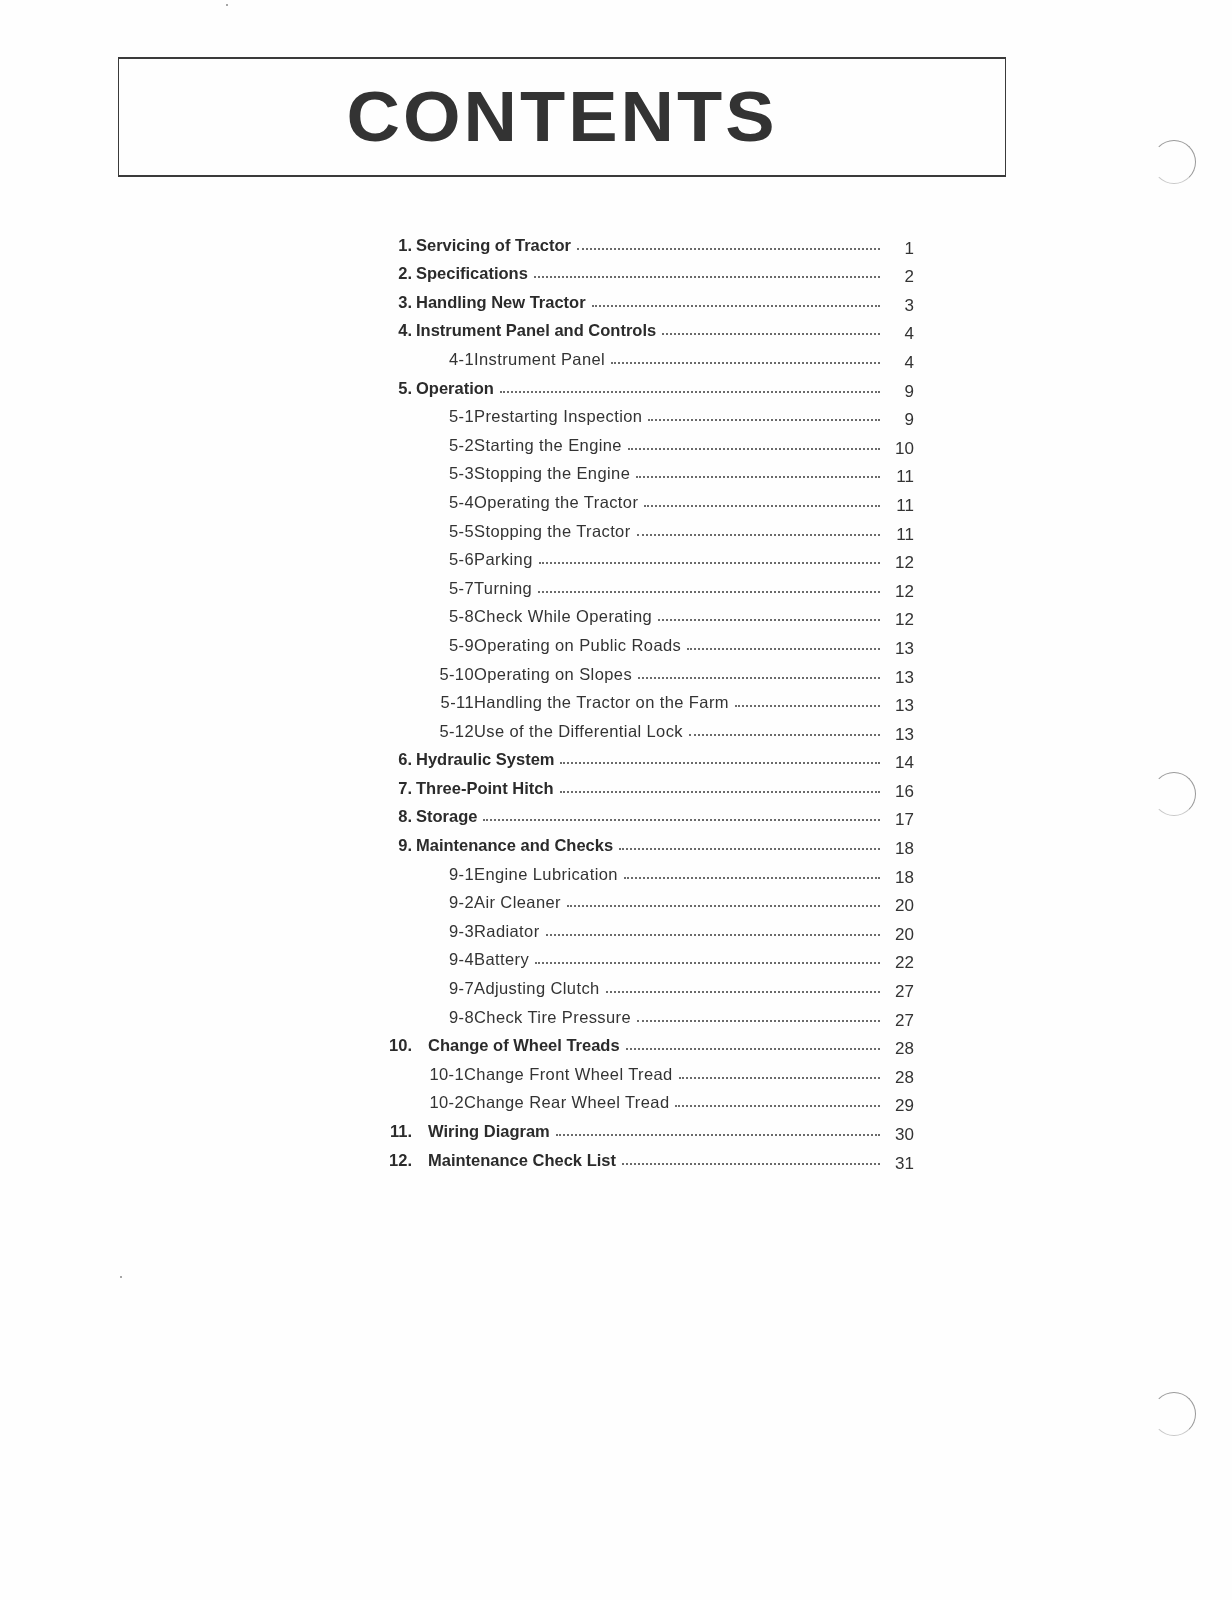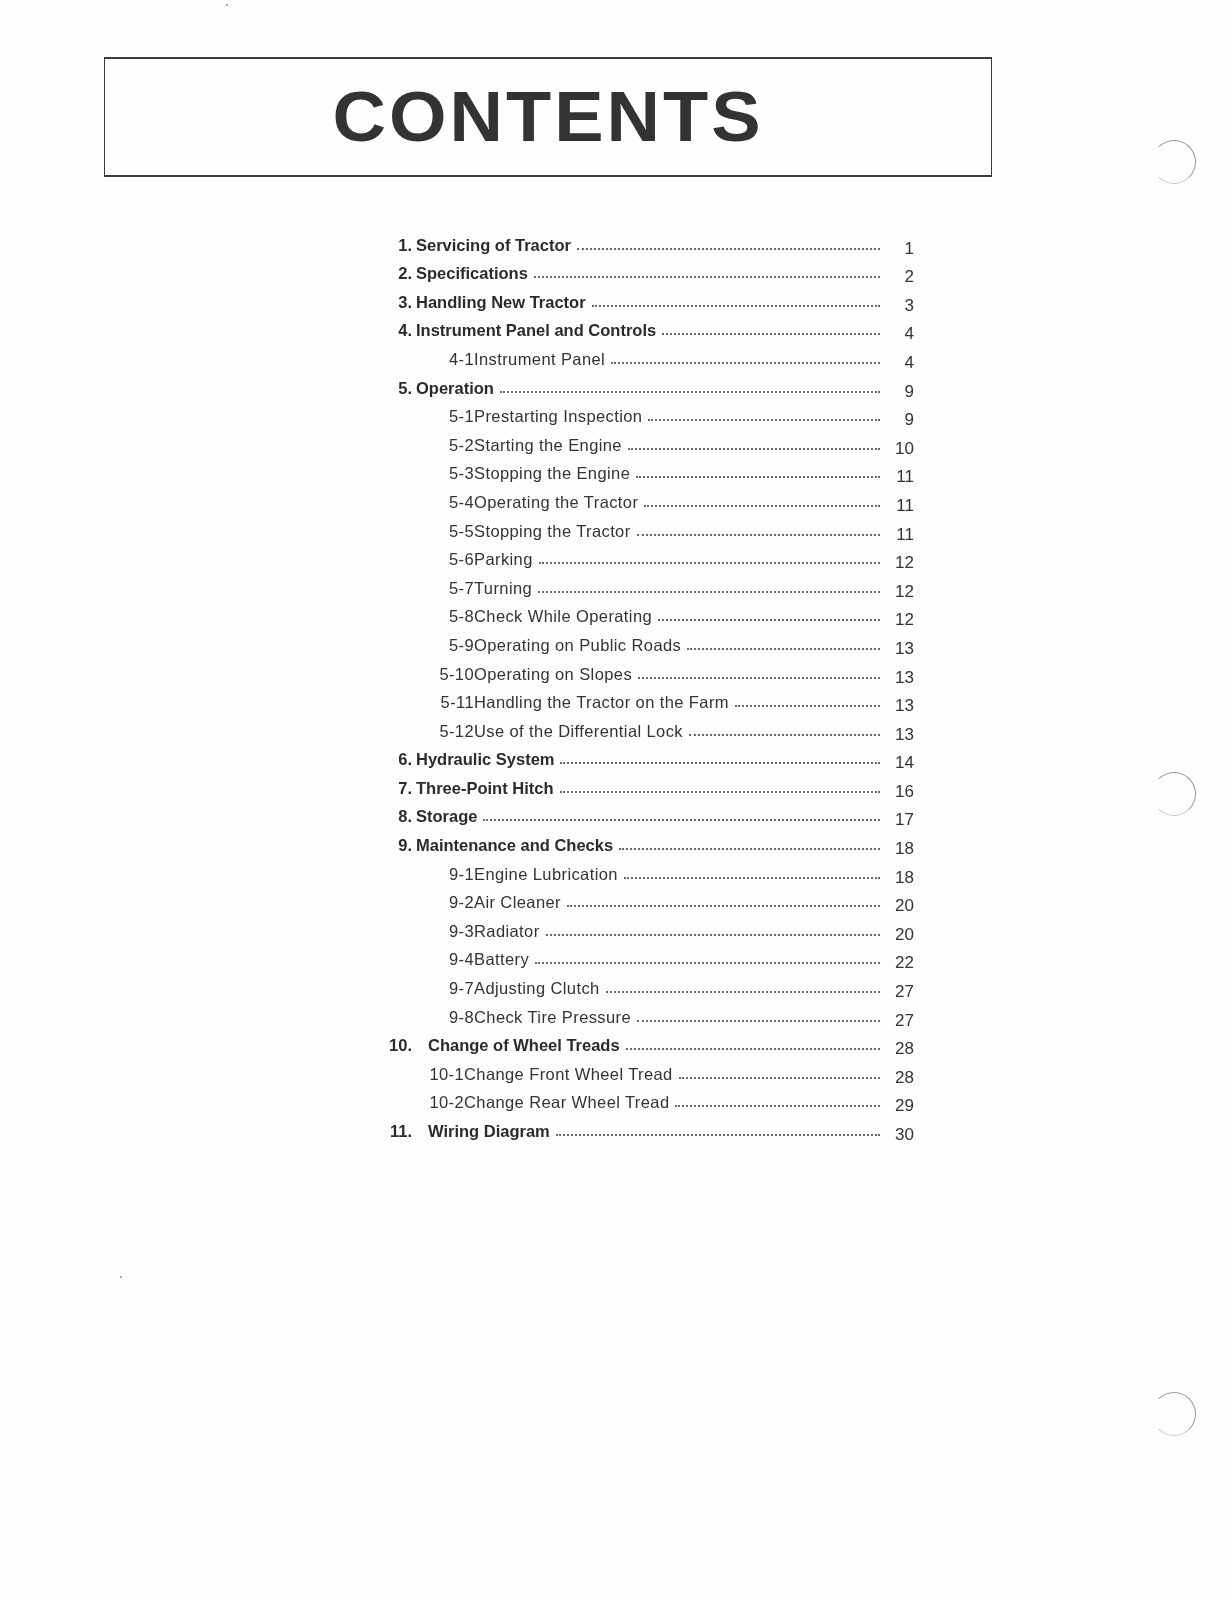--- a/index.html
+++ b/index.html
@@ -17,21 +17,21 @@
     }
     .page {
       position: absolute;
       left: 0; top: 0;
       width: 1232px;
       height: 1600px;
       background: #fefefe;
     }
     .title-box {
       position: absolute;
-      left: 104px;
+      left: 118px;
       top: 57px;
       width: 888px;
       height: 120px;
       border-top: 2px solid #3a3a3a;
       border-left: 1.5px solid #3a3a3a;
       border-right: 1.5px solid #3a3a3a;
       border-bottom: 2px solid #3a3a3a;
       box-sizing: border-box;
     }
     .title-text {
@@ -327,15 +327,21 @@
         <span class="label">Change Rear Wheel Tread</span>
         <span class="leader"></span>
         <span class="page-no">29</span>
       </div>
       <div class="toc-row main two-digit">
         <span class="num">11.</span>
         <span class="label">Wiring Diagram</span>
         <span class="leader"></span>
         <span class="page-no">30</span>
       </div>
+      <div class="toc-row main two-digit">
+        <span class="num">12.</span>
+        <span class="label">Maintenance Check List</span>
+        <span class="leader"></span>
+        <span class="page-no">31</span>
+      </div>
     </div>
 
 </div>
 
 </body></html>

